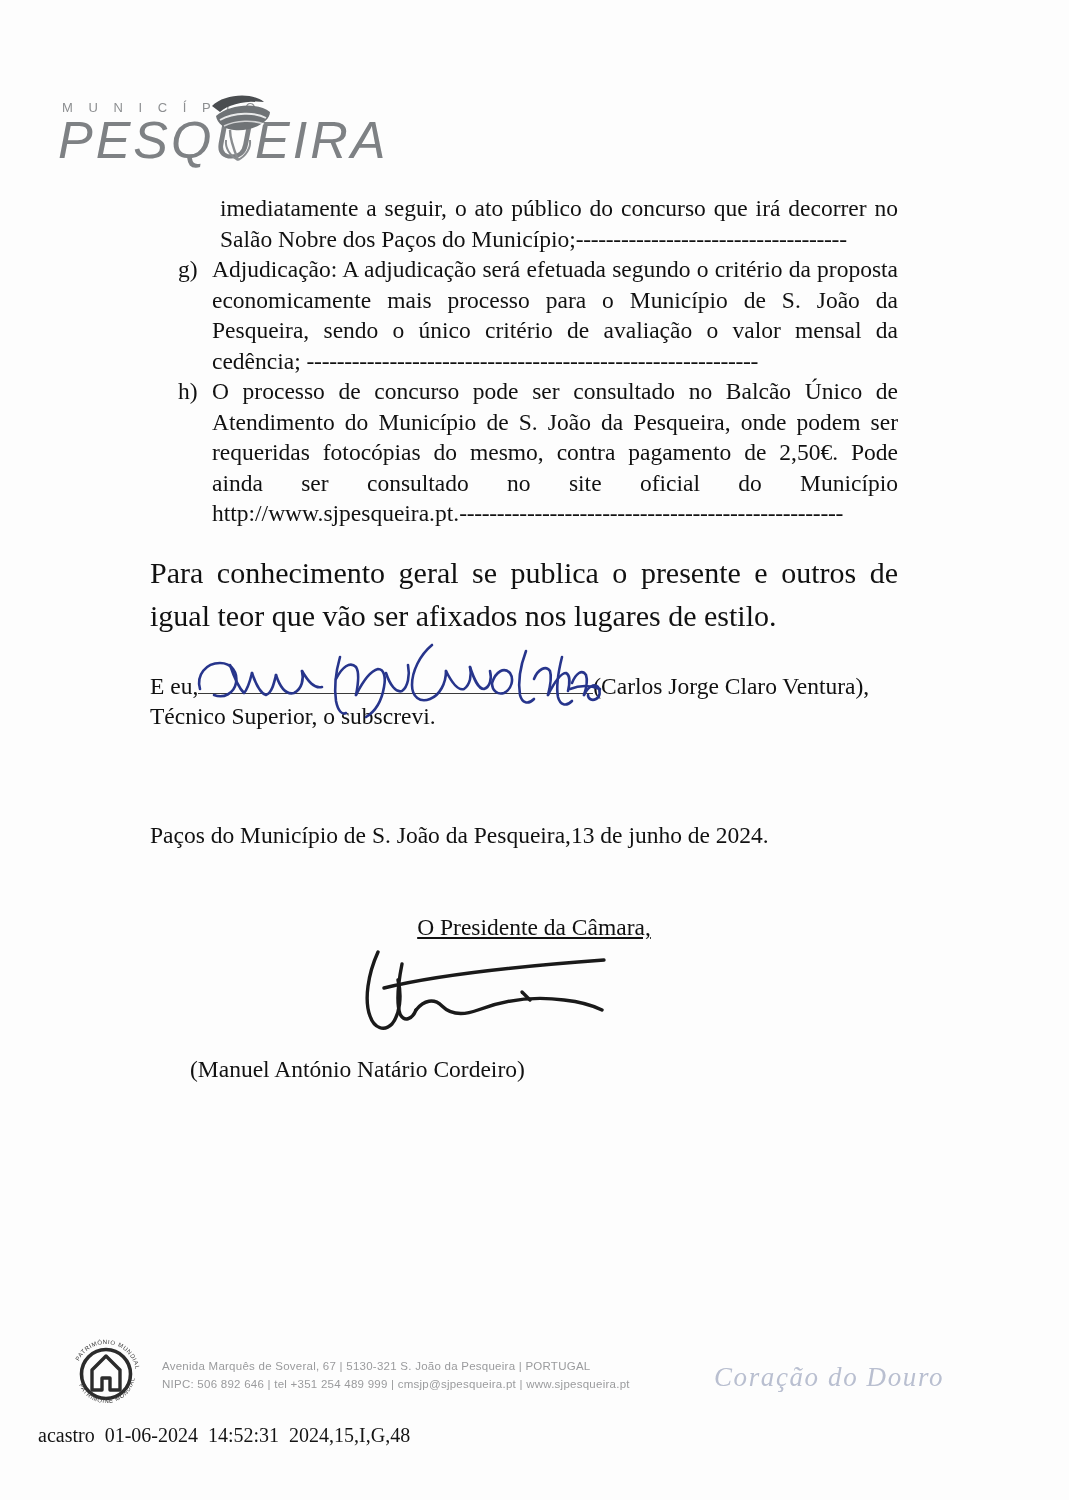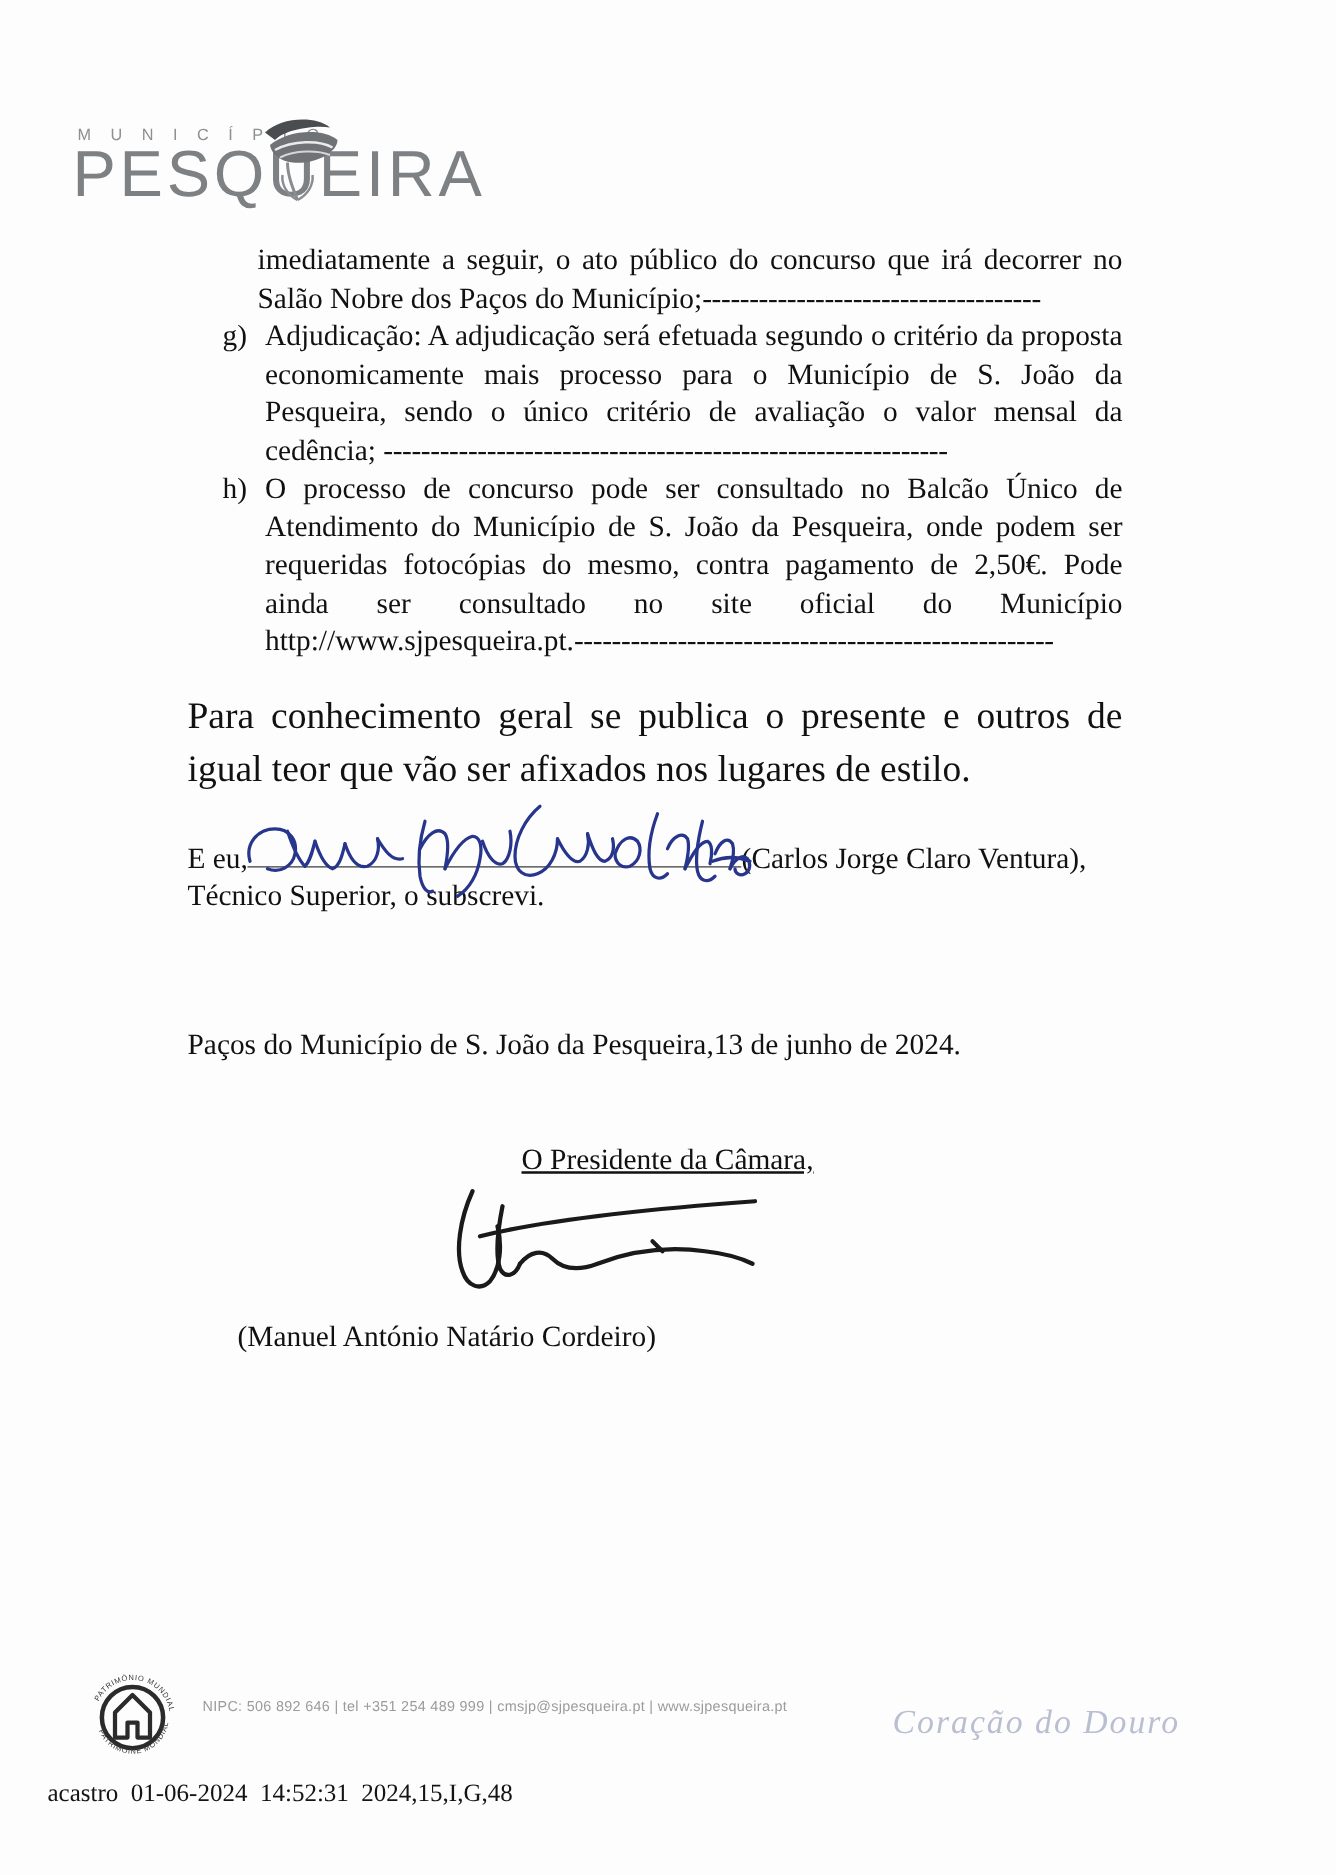--- a/index.html
+++ b/index.html
@@ -35,20 +35,21 @@
     margin-left: 4px;
   }
   .logo-wordmark {
     position: relative;
     font-family: "Liberation Sans", sans-serif;
     font-size: 52px;
     letter-spacing: 3px;
     color: #7e8184;
     line-height: 1.05;
     margin-top: -2px;
+    font-style: italic;
   }
   .logo-mark {
     position: absolute;
     left: 142px;
     top: -14px;
     width: 78px;
     height: 80px;
     pointer-events: none;
   }
 
@@ -60,21 +61,21 @@
     width: 748px;
   }
   .para {
     font-size: 23.5px;
     line-height: 30.5px;
     text-align: justify;
     text-justify: inter-word;
     margin: 0;
   }
   .lead-para {
-    margin-left: 56px;
+    margin-left: 70px;
   }
   .list {
     list-style: none;
     margin: 0;
     padding: 0;
   }
   .list-item {
     position: relative;
     padding-left: 62px;
     font-size: 23.5px;
@@ -306,20 +307,21 @@
       <circle cx="42" cy="42" r="24.5" fill="none" stroke="#2b2b2b" stroke-width="3.6"></circle>
       <path d="M42 24 L56 38 L56 58 L46 58 L46 46 L38 46 L38 58 L28 58 L28 38 Z" fill="none" stroke="#2b2b2b" stroke-width="3.4" stroke-linejoin="round"></path>
       <text font-family="Liberation Sans, sans-serif" font-size="6" fill="#3a3a3a" letter-spacing="0.6">
         <textPath href="#arcTop" startOffset="14%">PATRIMÓNIO MUNDIAL</textPath>
       </text>
       <text font-family="Liberation Sans, sans-serif" font-size="6" fill="#3a3a3a" letter-spacing="0.6">
         <textPath href="#arcBot" startOffset="12%">PATRIMOINE MONDIAL</textPath>
       </text>
     </svg>
     <div class="footer-text">
+      <div>Avenida Marquês de Soveral, 67 | 5130-321 S. João da Pesqueira | PORTUGAL</div>
       <div>NIPC: 506 892 646 | tel +351 254 489 999 | cmsjp@sjpesqueira.pt | www.sjpesqueira.pt</div>
     </div>
     <svg class="tagline" viewBox="0 0 300 60">
       <text x="6" y="44" font-family="Liberation Serif, serif" font-size="27" font-style="italic" fill="#b9bfd0" letter-spacing="1.6">Coração do Douro</text>
     </svg>
   </div>
 
   <div class="status-line">acastro  01-06-2024  14:52:31  2024,15,I,G,48</div>
 
 </div>

